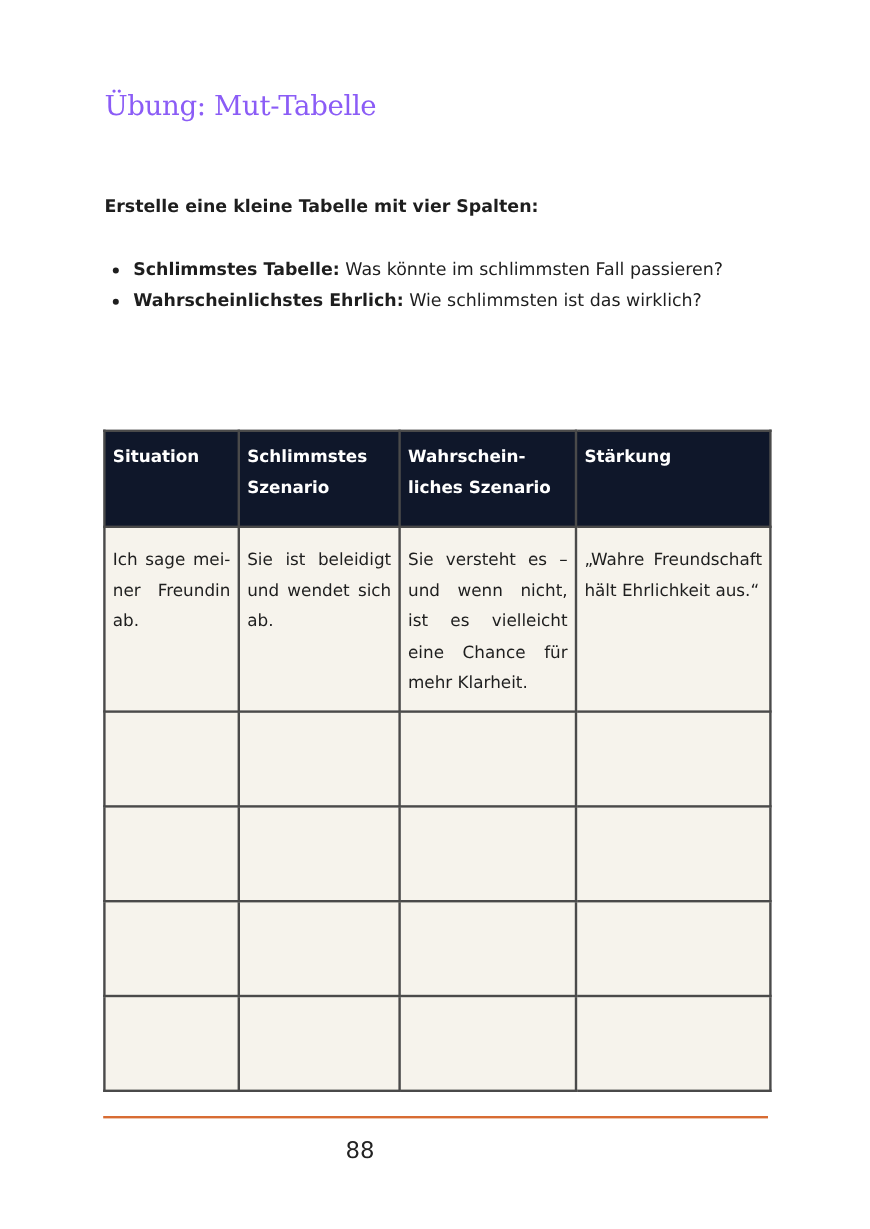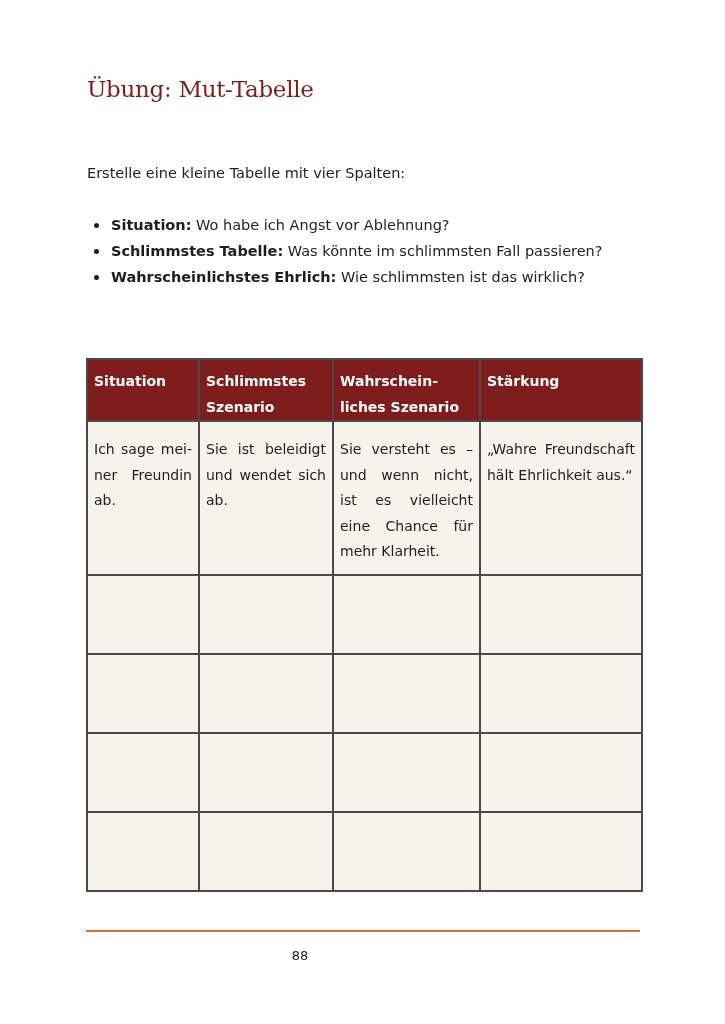--- a/index.html
+++ b/index.html
@@ -1,51 +1,50 @@
 <!DOCTYPE html>
 <html><head>
 <meta charset="utf-8">
 <style>
   html, body { margin: 0; padding: 0; background: #ffffff; }
   body { width: 725px; height: 1024px; position: relative; overflow: hidden;
          font-family: "DejaVu Sans", sans-serif; color: #1e1e1e; }
   .title { position: absolute; left: 87px; top: 76px; margin: 0;
            font-family: "DejaVu Serif", serif; font-weight: normal;
-           font-size: 23px; color: #7f1d1d; letter-spacing: -0.3px; }
+           font-size: 23px; color: #8b5cf6; letter-spacing: -0.3px; }
   .intro { position: absolute; left: 87px; top: 163px; margin: 0;
-           font-size: 14.5px; line-height: 20px; }
+           font-size: 14.5px; line-height: 20px; font-weight: bold; }
   .bullets { position: absolute; left: 87px; top: 214px; margin: 0; padding: 0;
              list-style: none; font-size: 14.5px; }
   .bullets li { position: relative; padding-left: 24px; height: 26px; line-height: 22px; white-space: nowrap; }
   .bullets li::before { content: ""; position: absolute; left: 7px; top: 9px;
                         width: 5px; height: 5px; background: #1e1e1e; border-radius: 50%; }
   .bullets b { font-weight: bold; }
   table { position: absolute; left: 86px; top: 358px; width: 555px;
           border-collapse: collapse; table-layout: fixed; font-size: 14px; }
   th, td { border: 2px solid #4a4a4a; vertical-align: top; }
-  th { background: #7f1d1d; color: #ffffff; text-align: left; font-weight: bold;
-       padding: 8px 6px 0 6px; height: 46px; line-height: 26px; box-sizing: border-box; }
+  th { background: #0f172a; color: #ffffff; text-align: left; font-weight: bold;
+       padding: 8px 6px 18px 6px; height: 46px; line-height: 26px; box-sizing: border-box; }
   td { background: #f6f3ec; padding: 0 6px; line-height: 25.5px; text-align: justify;
        hyphens: manual; }
   tr.example td { height: 154px; padding-top: 15px; box-sizing: border-box; }
   tr.empty td { height: 77px; }
   col.c1 { width: 112px; } col.c2 { width: 134px; } col.c3 { width: 147px; } col.c4 { width: 162px; }
   .footer-rule { position: absolute; left: 86px; top: 930px; width: 554px; height: 2px; background: #d86c33; }
   .page-number { position: absolute; left: 0; width: 600px; top: 948px; text-align: center;
-                 font-size: 13px; color: #222; }
+                 font-size: 19px; color: #222; }
 </style>
 </head>
 <body>
 
 <h1 class="title">Übung: Mut-Tabelle</h1>
 
 <p class="intro">Erstelle eine kleine Tabelle mit vier Spalten:</p>
 
 <ul class="bullets">
-  <li><b>Situation:</b><span> Wo habe ich Angst vor Ablehnung?</span></li>
   <li><b>Schlimmstes Tabelle:</b><span> Was könnte im schlimmsten Fall passieren?</span></li>
   <li><b>Wahrscheinlichstes Ehrlich:</b><span> Wie schlimmsten ist das wirklich?</span></li>
 </ul>
 
 <table>
   <colgroup>
       <col class="c1">
       <col class="c2">
       <col class="c3">
       <col class="c4">

